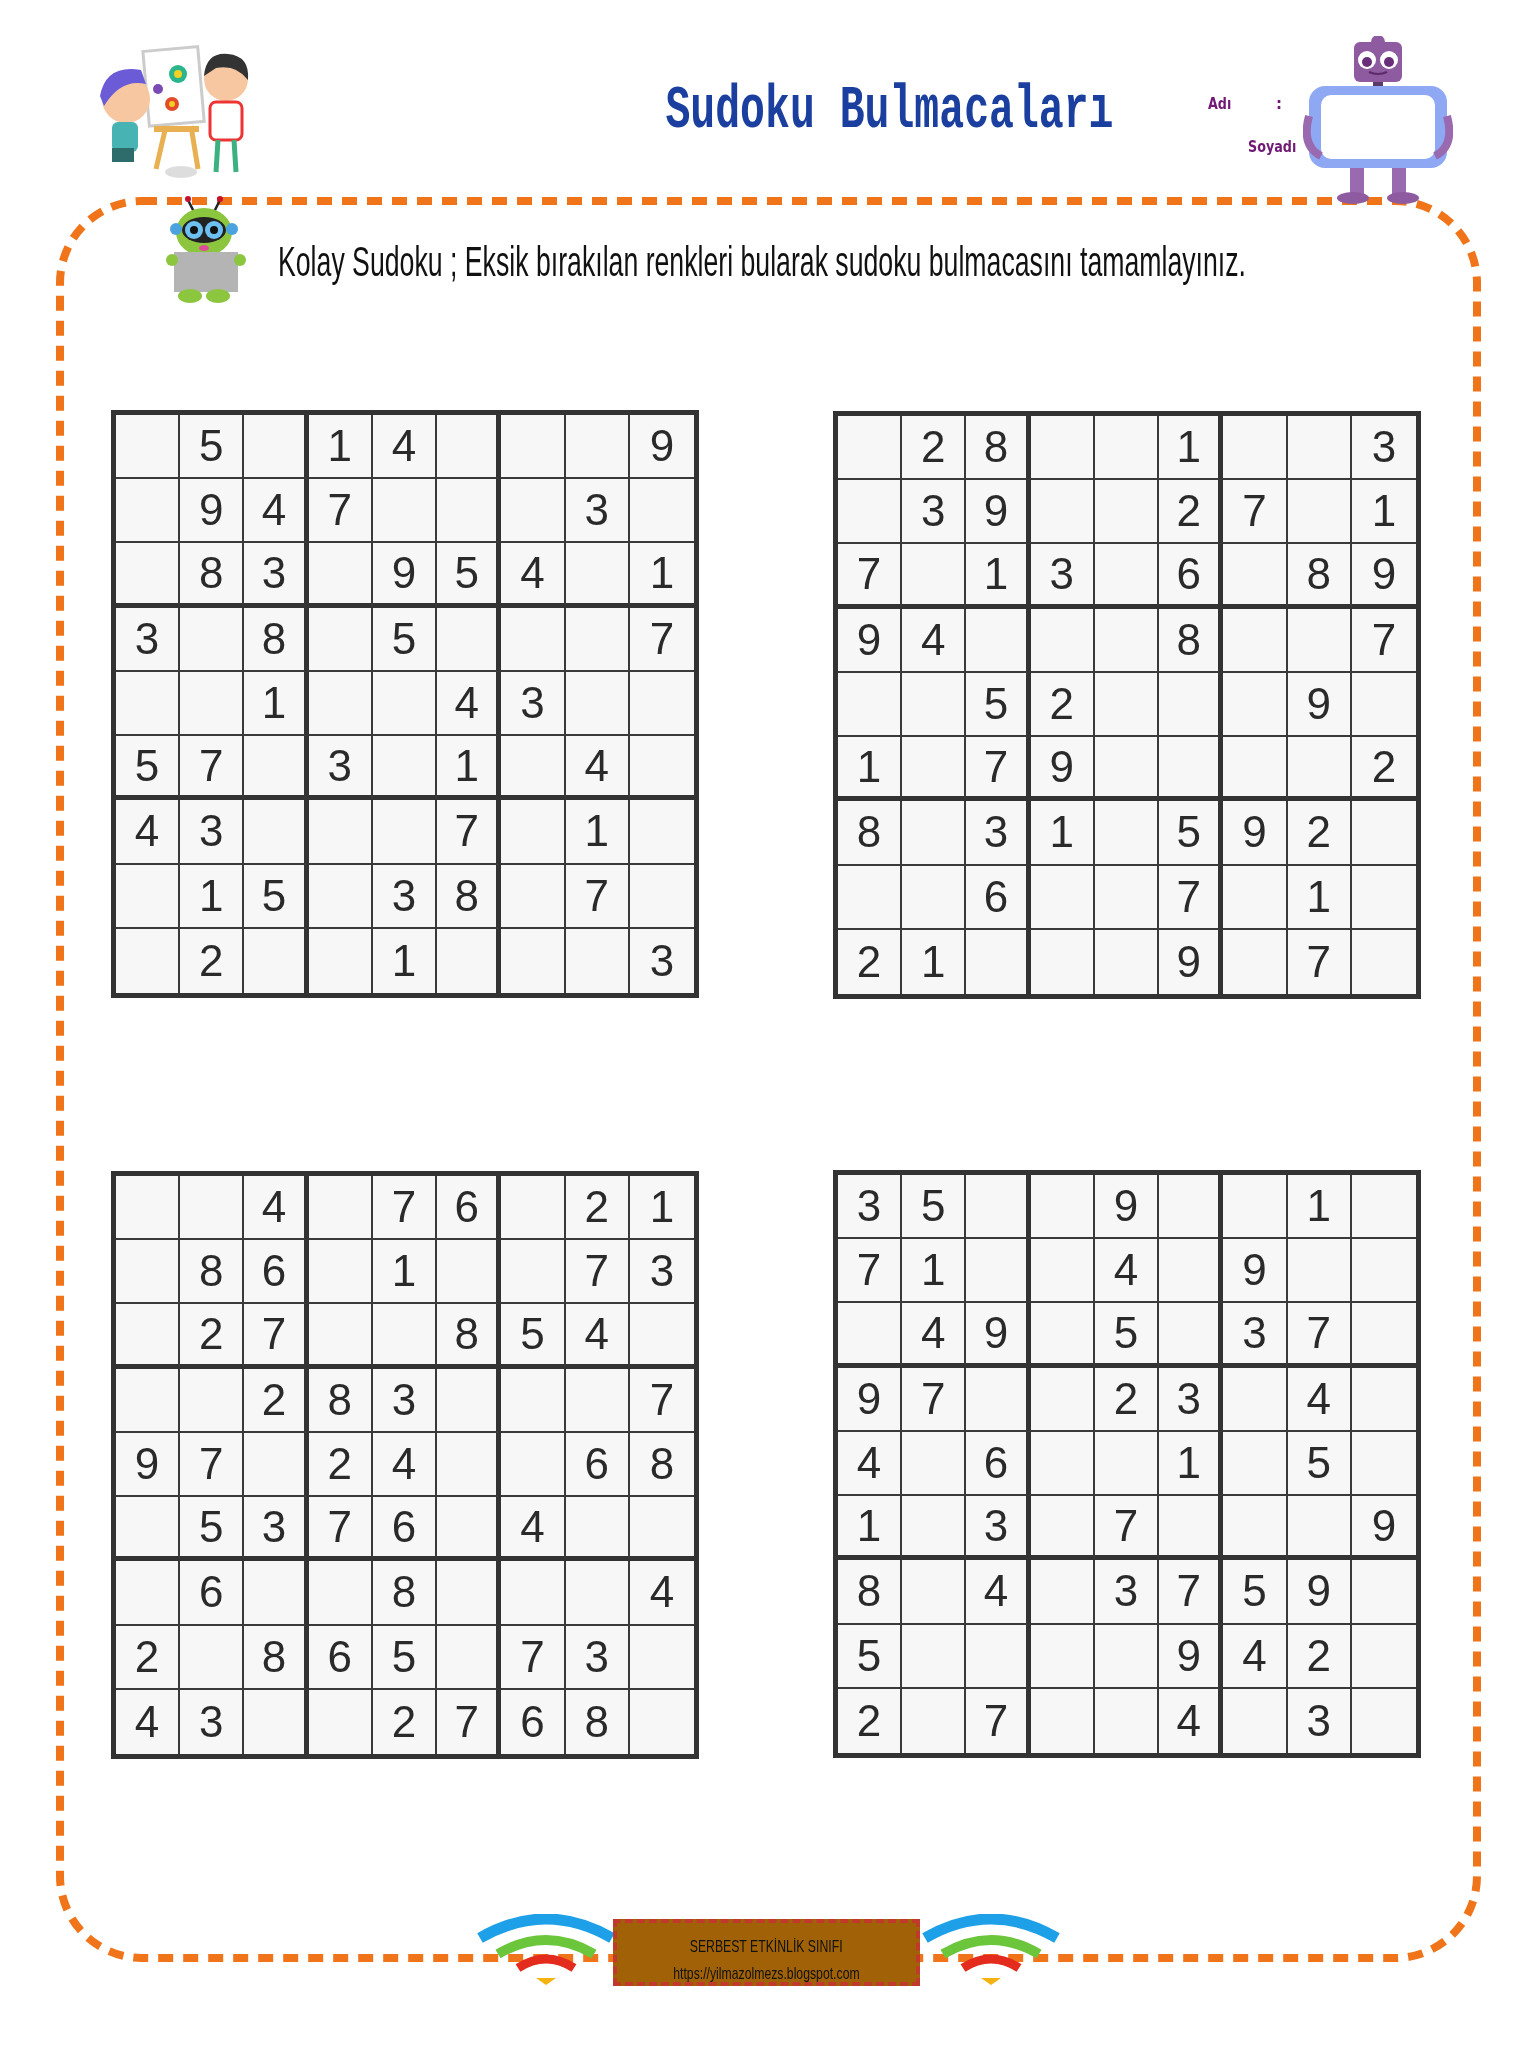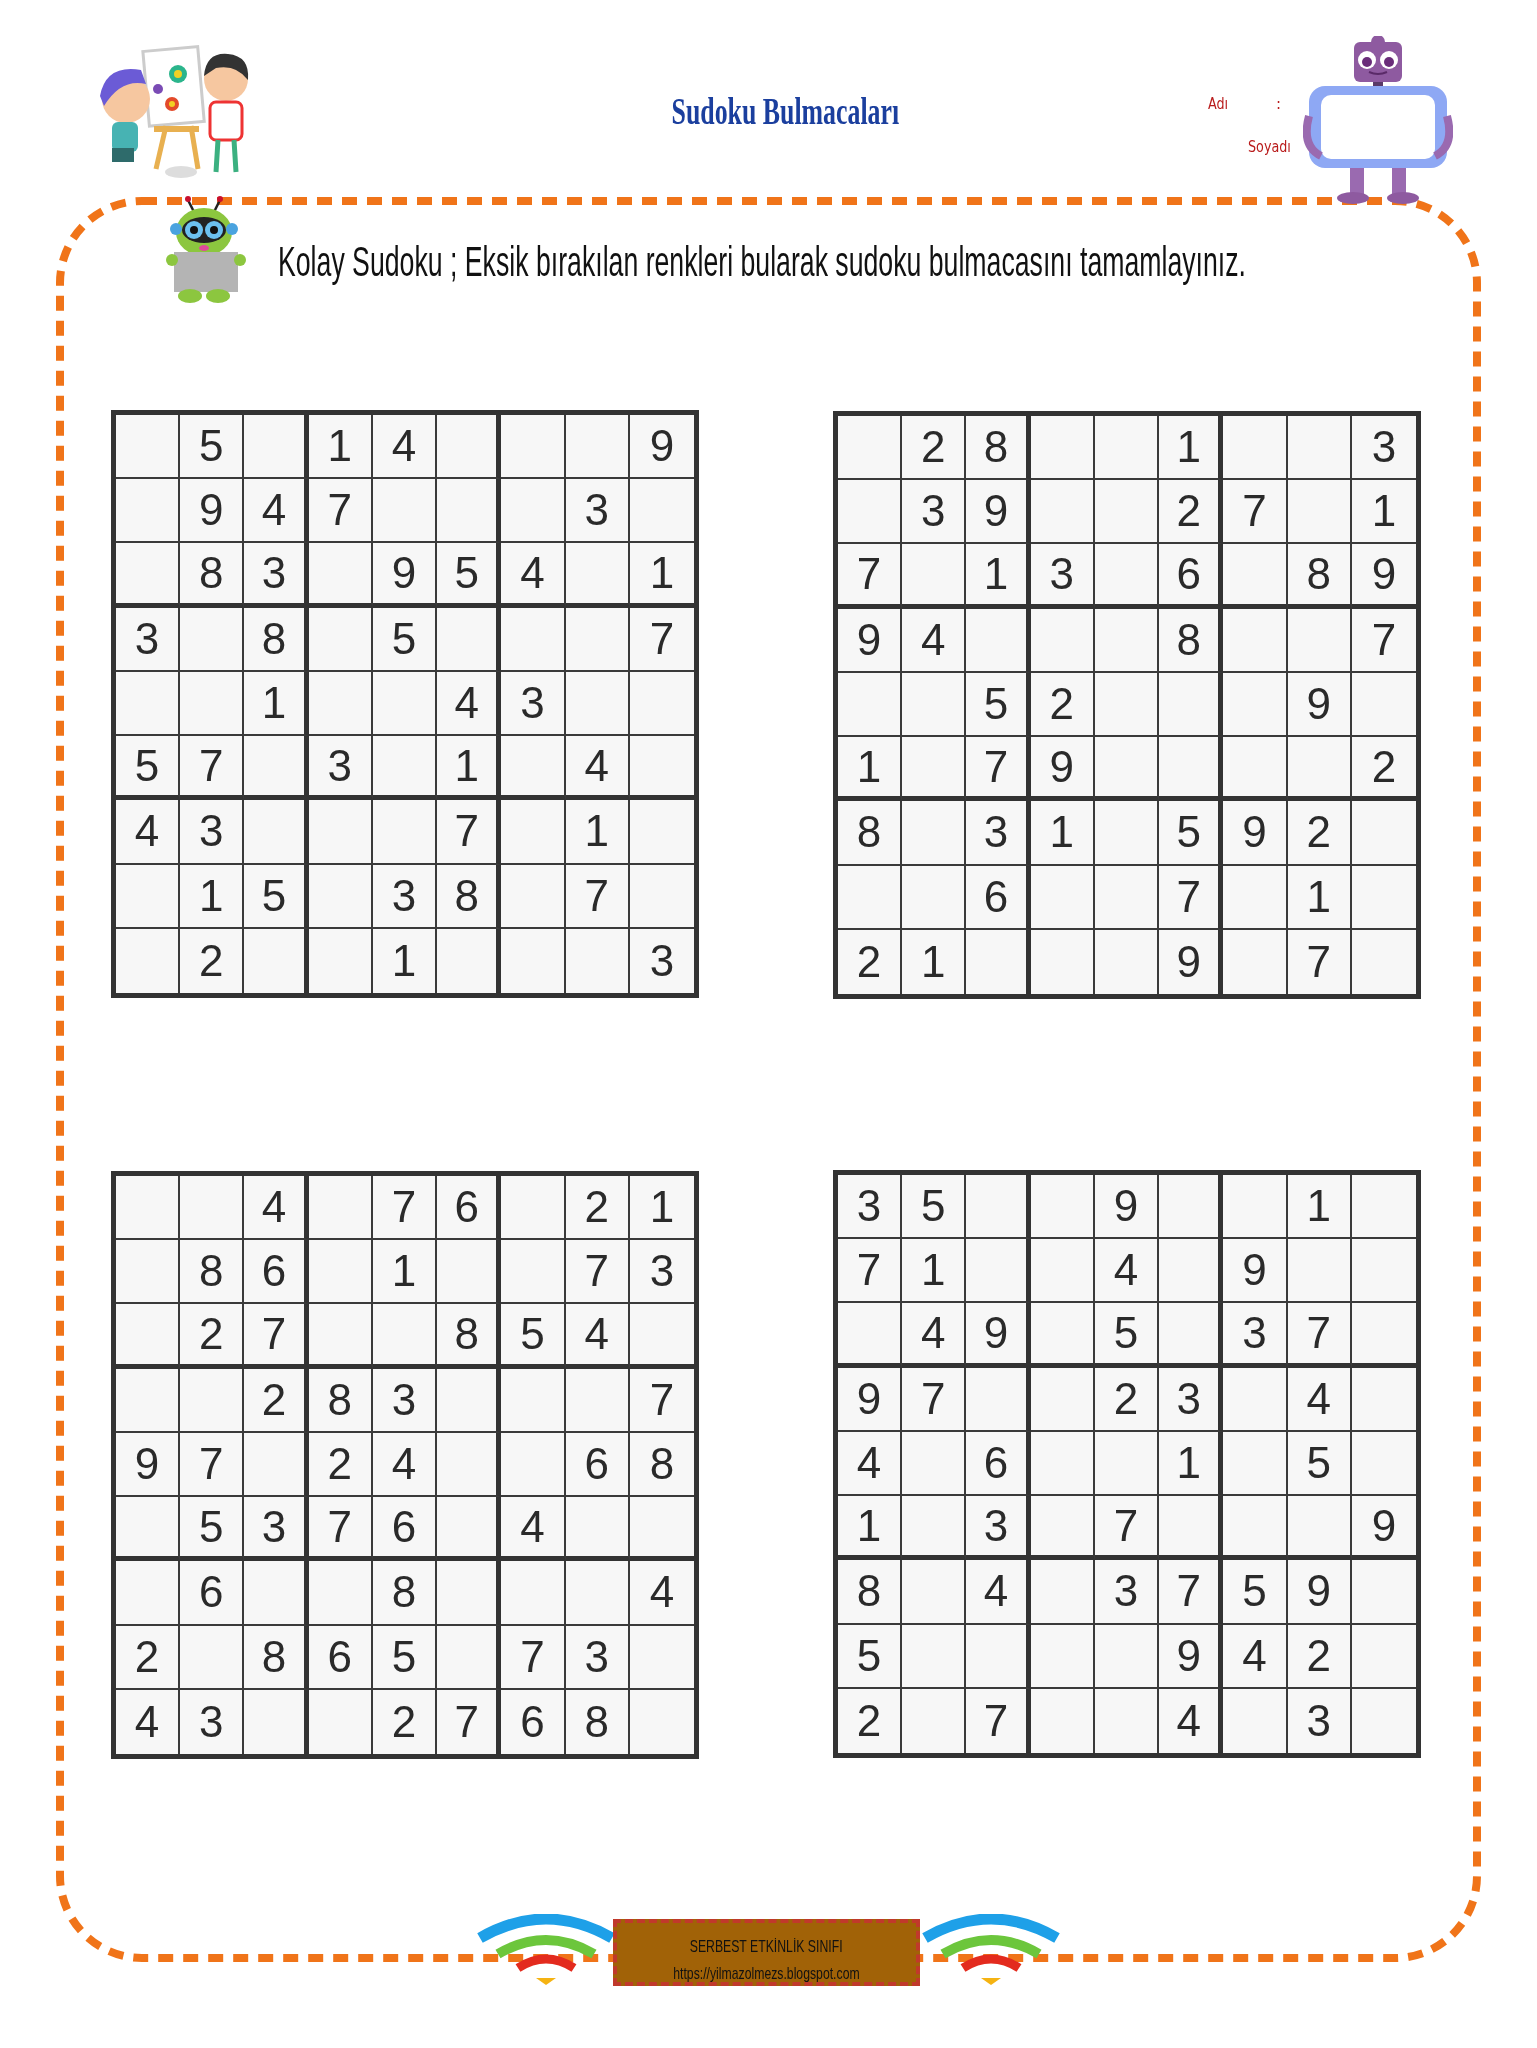--- a/index.html
+++ b/index.html
@@ -1,20 +1,20 @@
 <!DOCTYPE html>
 <html><head>
 <meta charset="utf-8">
 <style>
   html, body { margin:0; padding:0; }
   body { width:1537px; height:2048px; position:relative; background:#ffffff; overflow:hidden; font-family:"Liberation Sans", sans-serif; }
   .abs { position:absolute; }
-  .title { left:560px; top:76px; width:450px; height:70px; text-align:center; color:#1b3f9e; font-family:Liberation Serif, serif; font-weight:bold; font-size:38px; line-height:70px; }
+  .title { left:560px; top:76px; width:450px; height:70px; text-align:center; color:#1b3f9e; font-family:Liberation Mono, monospace; font-weight:bold; font-size:61px; line-height:70px; }
   .title span { display:inline-block; transform:scaleX(0.68); transform-origin:center; white-space:nowrap; }
-  .namefield { font-family:"DejaVu Sans", sans-serif; font-size:15px; color:#b91c1c; font-weight:normal; }
+  .namefield { font-family:"DejaVu Sans", sans-serif; font-size:15px; color:#701a75; font-weight:bold; }
   .namefield .lbl { position:absolute; left:0; transform:scaleX(0.85); transform-origin:left; }
   .namefield .colon { position:absolute; left:68px; }
   .instruction { left:278px; top:234px; height:56px; font-size:42px; color:#111; line-height:56px; white-space:nowrap; }
   .instruction span { display:inline-block; transform:scaleX(0.635); transform-origin:left; }
   .sudoku { position:absolute; width:588px; height:588px; box-sizing:border-box; border:5px solid #333; background:#f7f7f7; display:grid; grid-template-columns:repeat(9, 1fr); grid-template-rows:repeat(9, 1fr); }
   .cell { box-sizing:border-box; border-right:2px solid #3a3a3a; border-bottom:2px solid #3a3a3a; display:flex; align-items:center; justify-content:center; font-family:"Liberation Sans", sans-serif; font-size:44px; color:#2a2a2a; background:#f7f7f7; }
   .cell.c9 { border-right:none; }
   .cell.r9 { border-bottom:none; }
   .cell.bc { border-right:5px solid #333; }
   .cell.br { border-bottom:5px solid #333; }

